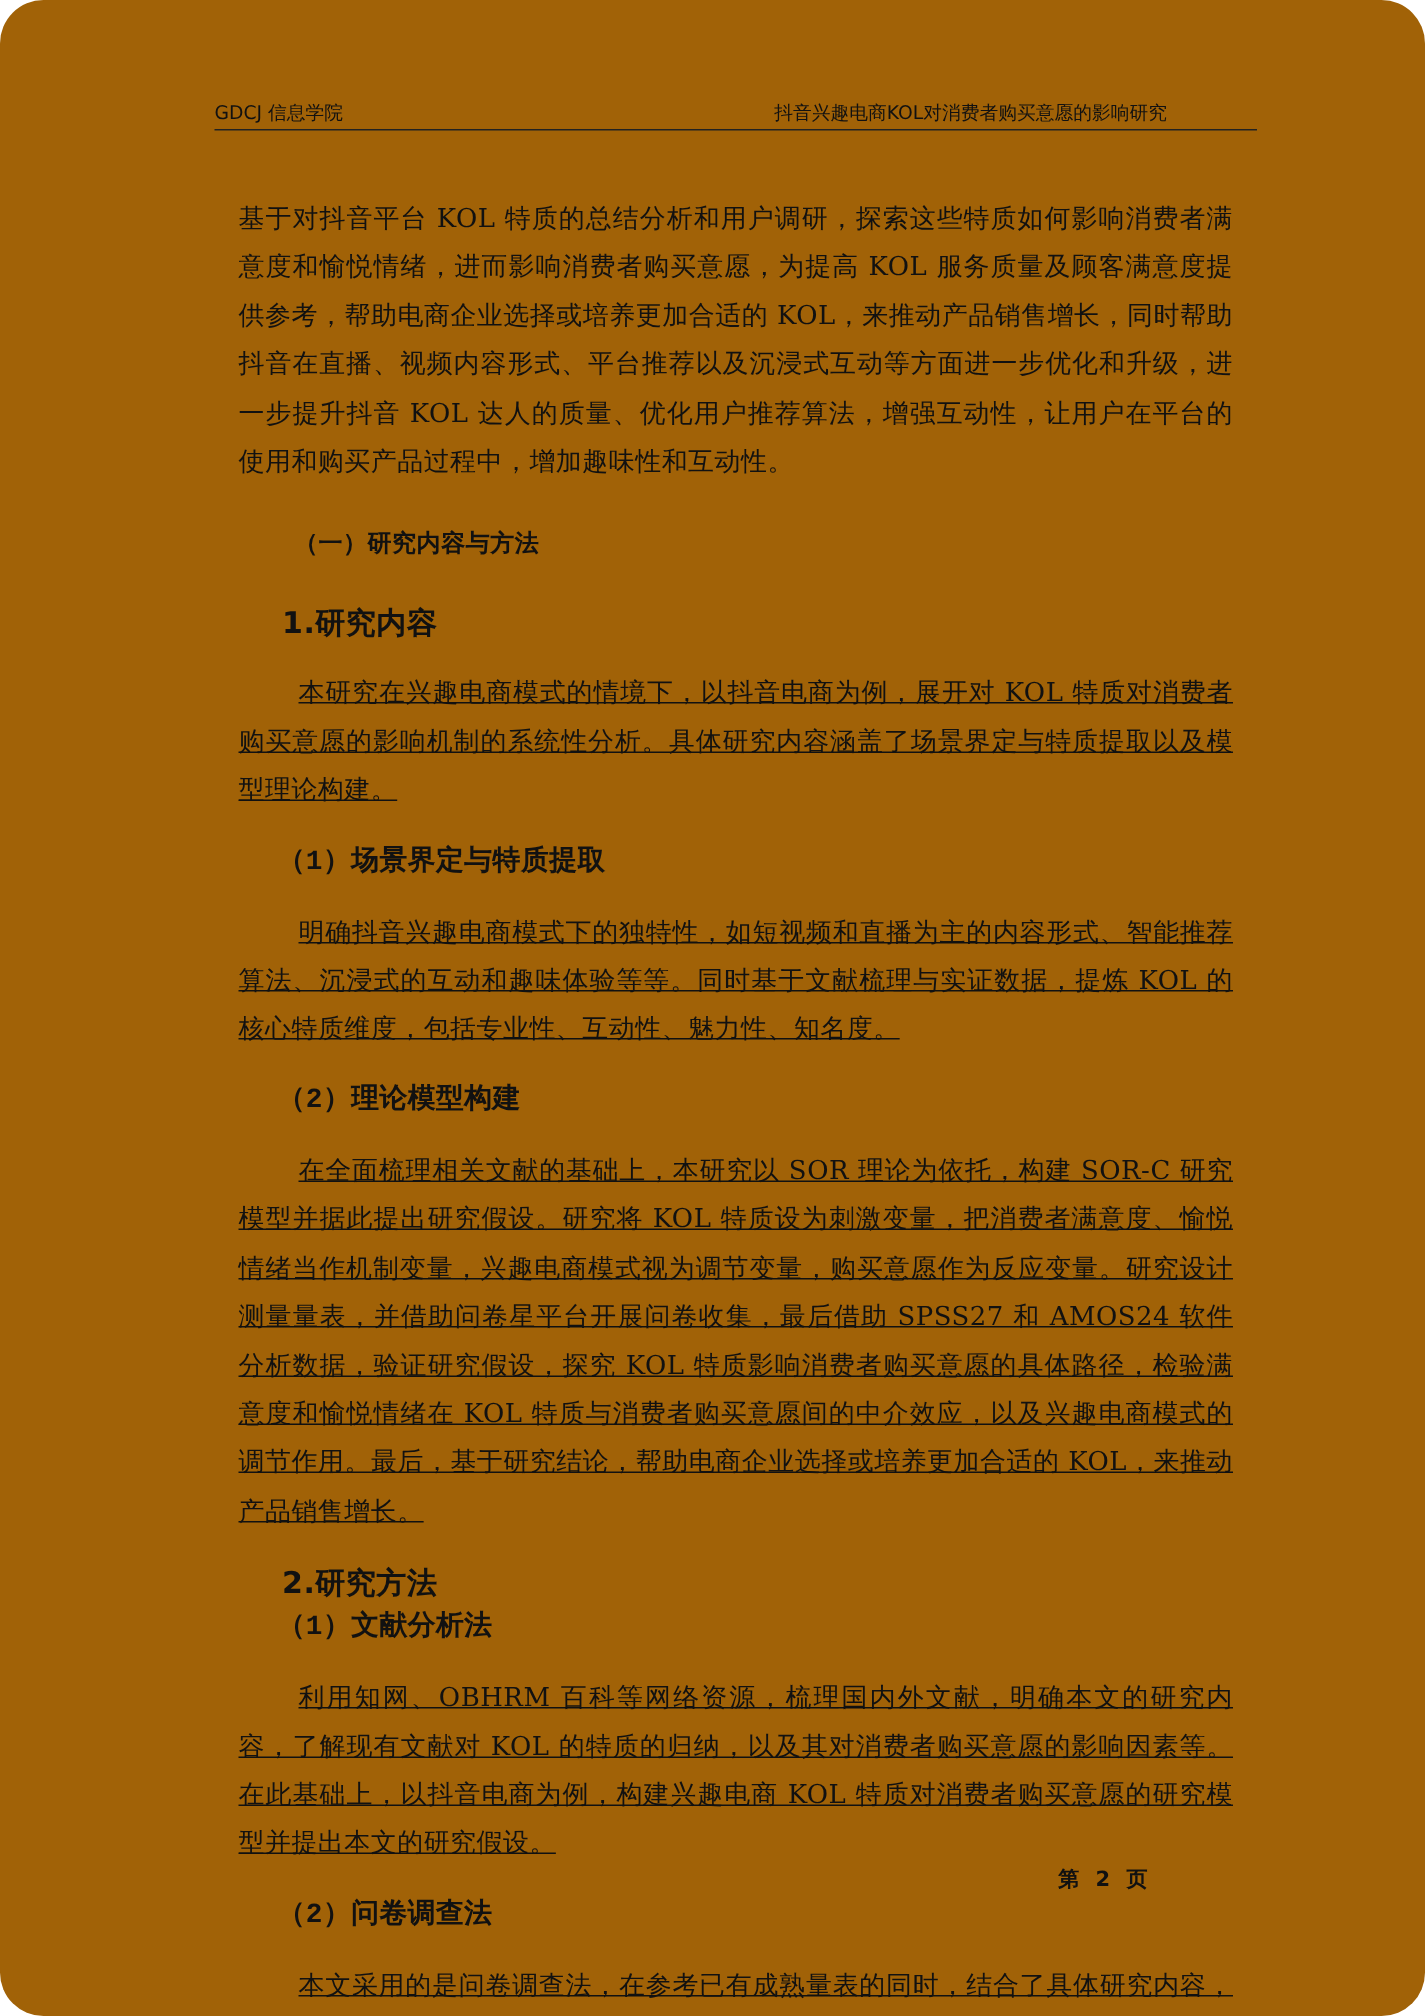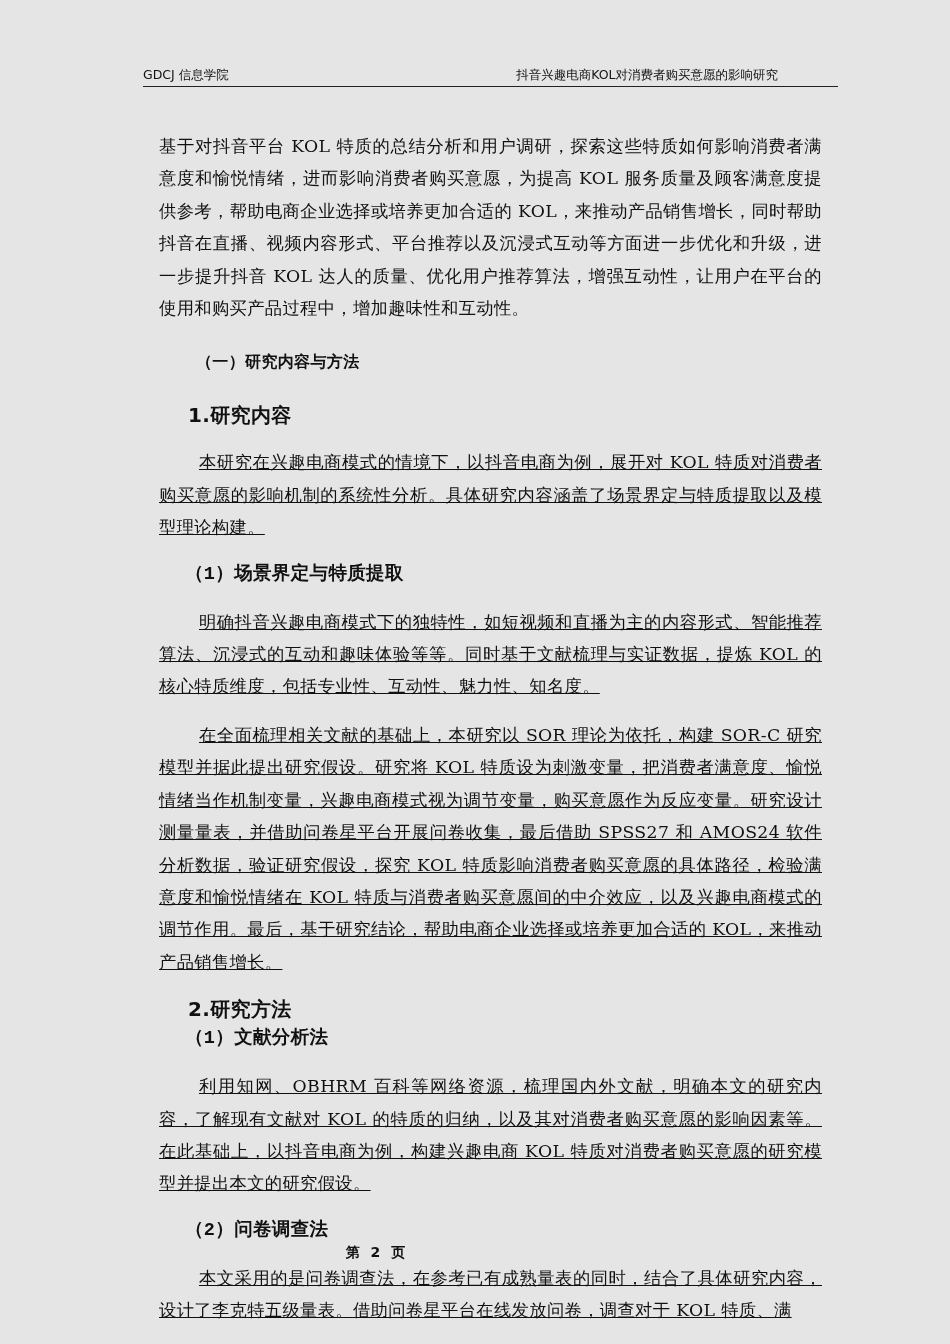--- a/index.html
+++ b/index.html
@@ -1,27 +1,27 @@
 <!DOCTYPE html>
 <html><head>
 <meta charset="utf-8">
 <style>
   html, body { margin: 0; padding: 0; background: #ffffff; }
   body { width: 950px; height: 1344px; position: relative; overflow: hidden; color: #111; }
-  .page { position: absolute; left: 0; top: 0; width: 950px; height: 1344px; background: #e5e5e5; }
+  .page { position: absolute; left: 0; top: 0; width: 950px; height: 1344px; background: #a16207; border-radius: 29px; }
   .header { position: absolute; left: 143px; top: 66px; width: 695px; height: 20px; border-bottom: 1.5px solid #222; font-family: "DejaVu Sans", "Liberation Sans", sans-serif; font-size: 12.5px; }
   .header .left { position: absolute; left: 0; top: 1px; }
   .header .right { position: absolute; right: 60px; top: 1px; text-align: center; }
   .body { position: absolute; left: 143px; top: 114px; width: 695px; font-family: "DejaVu Serif", "Liberation Serif", serif; font-size: 17.3px; letter-spacing: 0.35px; }
   .p { line-height: 32.4px; margin: 16px; text-align: justify; text-align-last: left; }
   .indent { text-indent: 40px; text-decoration: underline; }
   .h2 { font-family: "DejaVu Sans", "Liberation Sans", sans-serif; font-size: 16px; margin: 0; line-height: 32px; padding-left: 53px; margin-top: 22px; margin-bottom: 22px; }
   .h3 { font-family: "DejaVu Sans", "Liberation Sans", sans-serif; font-size: 20px; margin: 0; line-height: 30px; padding-left: 45px; }
   .h4 { font-family: Liberation Mono, monospace; font-size: 18.5px; margin: 0; line-height: 30px; padding-left: 42px; }
-  .footer { position: absolute; left: 0; width: 754px; top: 1244px; text-align: center; font-family: "DejaVu Sans", "Liberation Sans", sans-serif; font-size: 14px; font-weight: bold; letter-spacing: 3px; }
+  .footer { position: absolute; left: 14px; width: 754px; top: 1244px; text-align: right; font-family: "DejaVu Sans", "Liberation Sans", sans-serif; font-size: 14px; font-weight: bold; letter-spacing: 3px; }
 </style>
 </head>
 <body>
 
 <div class="page">
 
   <div class="header">
     <span class="left">GDCJ 信息学院</span>
     <span class="right">抖音兴趣电商KOL对消费者购买意愿的影响研究</span>
   </div>
@@ -30,20 +30,21 @@
     <p class="p">基于对抖音平台 KOL 特质的总结分析和用户调研，探索这些特质如何影响消费者满意度和愉悦情绪，进而影响消费者购买意愿，为提高 KOL 服务质量及顾客满意度提供参考，帮助电商企业选择或培养更加合适的 KOL，来推动产品销售增长，同时帮助抖音在直播、视频内容形式、平台推荐以及沉浸式互动等方面进一步优化和升级，进一步提升抖音 KOL 达人的质量、优化用户推荐算法，增强互动性，让用户在平台的使用和购买产品过程中，增加趣味性和互动性。</p>
 
     <h2 class="h2">（一）研究内容与方法</h2>
 
     <h3 class="h3">1.研究内容</h3>
     <p class="p indent">本研究在兴趣电商模式的情境下，以抖音电商为例，展开对 KOL 特质对消费者购买意愿的影响机制的系统性分析。具体研究内容涵盖了场景界定与特质提取以及模型理论构建。</p>
 
     <h4 class="h4">（1）场景界定与特质提取</h4>
     <p class="p indent">明确抖音兴趣电商模式下的独特性，如短视频和直播为主的内容形式、智能推荐算法、沉浸式的互动和趣味体验等等。同时基于文献梳理与实证数据，提炼 KOL 的核心特质维度，包括专业性、互动性、魅力性、知名度。</p>
 
+    <h4 class="h4">（2）理论模型构建</h4>
     <p class="p indent">在全面梳理相关文献的基础上，本研究以 SOR 理论为依托，构建 SOR-C 研究模型并据此提出研究假设。研究将 KOL 特质设为刺激变量，把消费者满意度、愉悦情绪当作机制变量，兴趣电商模式视为调节变量，购买意愿作为反应变量。研究设计测量量表，并借助问卷星平台开展问卷收集，最后借助 SPSS27 和 AMOS24 软件分析数据，验证研究假设，探究 KOL 特质影响消费者购买意愿的具体路径，检验满意度和愉悦情绪在 KOL 特质与消费者购买意愿间的中介效应，以及兴趣电商模式的调节作用。最后，基于研究结论，帮助电商企业选择或培养更加合适的 KOL，来推动产品销售增长。</p>
 
     <h3 class="h3">2.研究方法</h3>
 
     <h4 class="h4">（1）文献分析法</h4>
     <p class="p indent">利用知网、OBHRM 百科等网络资源，梳理国内外文献，明确本文的研究内容，了解现有文献对 KOL 的特质的归纳，以及其对消费者购买意愿的影响因素等。在此基础上，以抖音电商为例，构建兴趣电商 KOL 特质对消费者购买意愿的研究模型并提出本文的研究假设。</p>
 
     <h4 class="h4">（2）问卷调查法</h4>
     <p class="p indent">本文采用的是问卷调查法，在参考已有成熟量表的同时，结合了具体研究内容，设计了李克特五级量表。借助问卷星平台在线发放问卷，调查对于 KOL 特质、满</p>
   </div>

